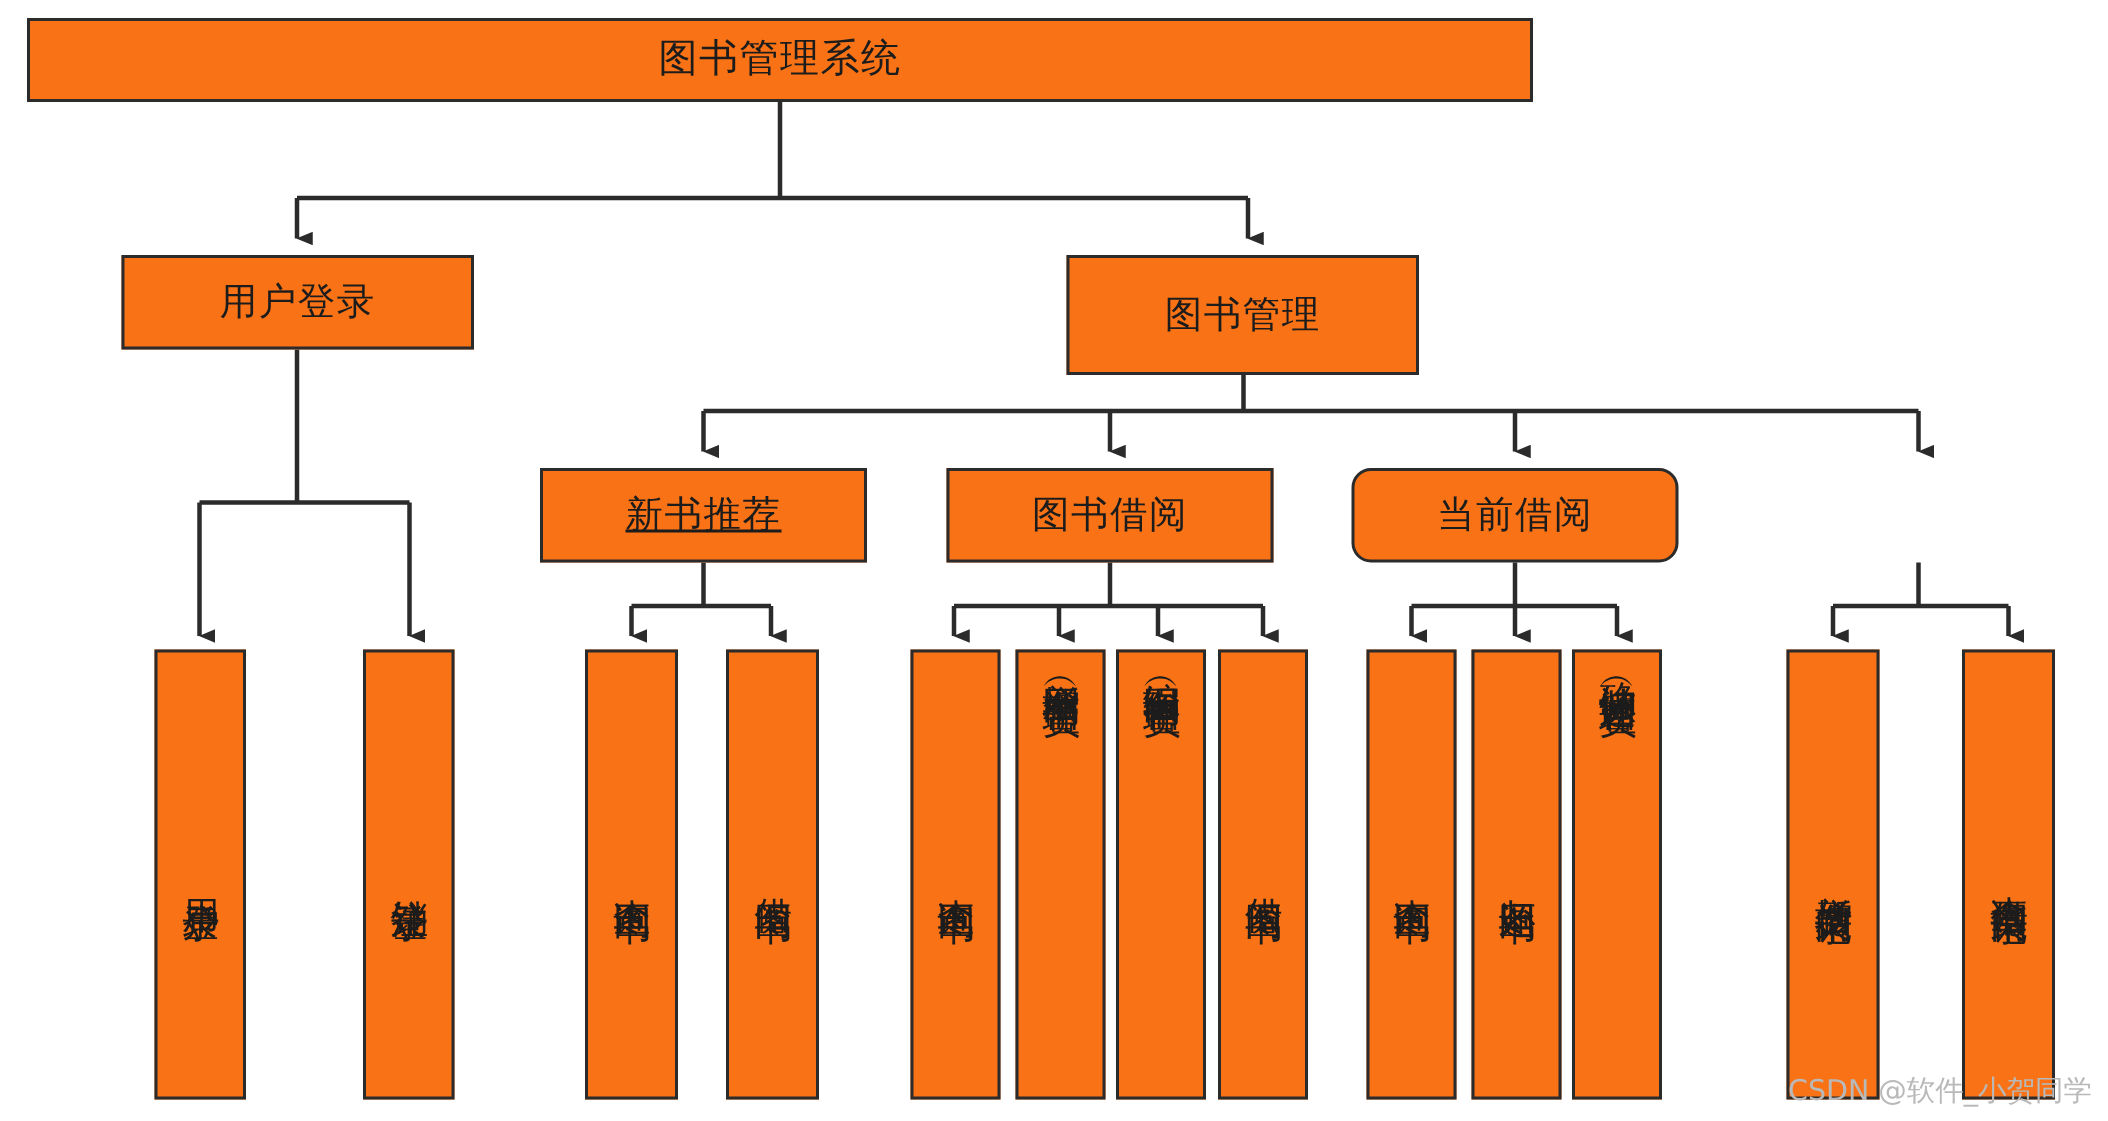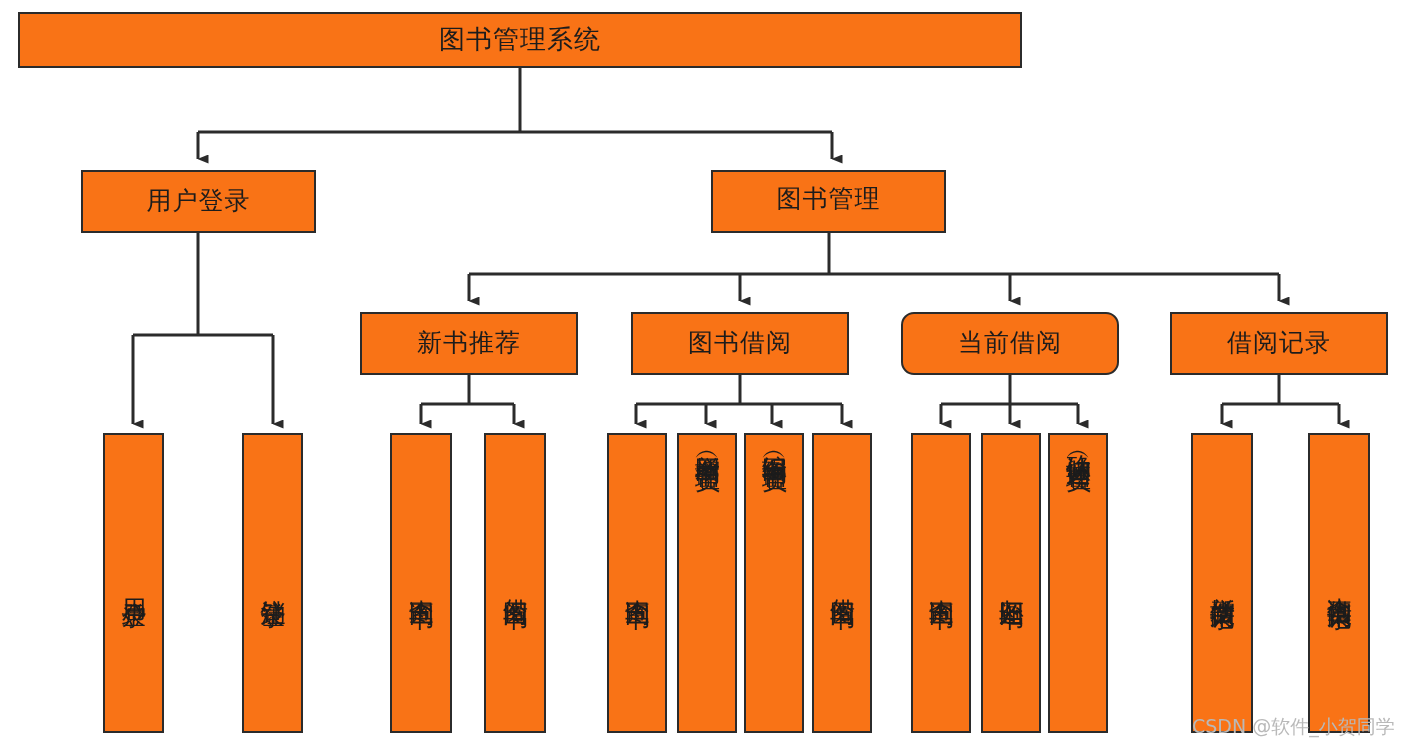--- a/index.html
+++ b/index.html
@@ -130,36 +130,33 @@
     </g>
   </svg>
 
   <div class="node h root" style="left:18px; top:12px; width:1004px; height:56px;">
     <span class="lbl">图书管理系统</span>
   </div>
 
   <div class="node h" style="left:81px; top:170px; width:235px; height:63px;">
     <span class="lbl">用户登录</span>
   </div>
-  <div class="node h" style="left:711px; top:170px; width:235px; height:63px;font-family:Liberation Mono, monospace;">
+  <div class="node h" style="left:711px; top:170px; width:235px; height:80px;">
     <span class="lbl">图书管理</span>
   </div>
 
-  <div class="node h" style="left:360px; top:312px; width:218px; height:63px;">
+  <div class="node h" style="left:360px; top:312px; width:218px; height:63px;text-decoration:underline;">
     <span class="lbl">新书推荐</span>
   </div>
   <div class="node h" style="left:631px; top:312px; width:218px; height:63px;">
     <span class="lbl">图书借阅</span>
   </div>
   <div class="node h" style="left:901px; top:312px; width:218px; height:63px;border-radius:13px;">
     <span class="lbl">当前借阅</span>
   </div>
-  <div class="node h" style="left:1170px; top:312px; width:218px; height:63px;">
-    <span class="lbl">借阅记录</span>
-  </div>
 
   <div class="node v mid" style="left:103px; top:433px; width:61px; height:300px;">
     <span class="lbl">用户登录</span>
   </div>
   <div class="node v mid" style="left:242px; top:433px; width:61px; height:300px;">
     <span class="lbl">注销登录</span>
   </div>
 
   <div class="node v mid" style="left:390px; top:433px; width:62px; height:300px;">
     <span class="lbl">查询图书</span>

